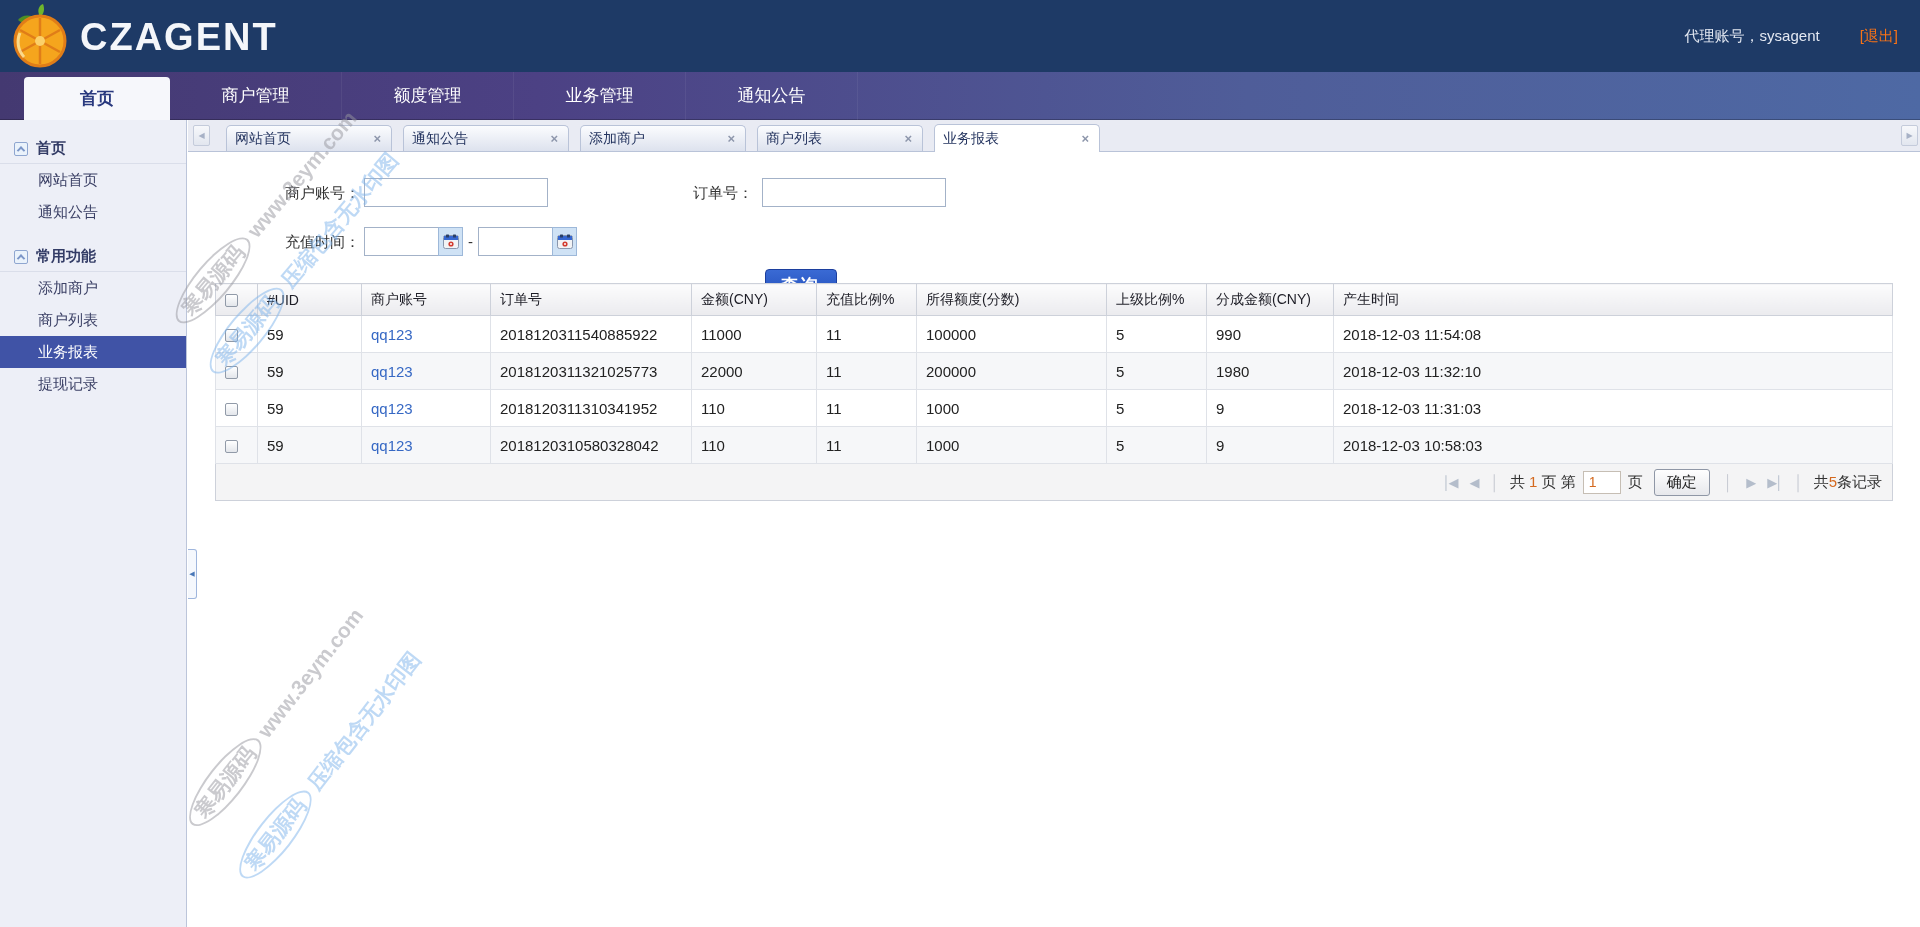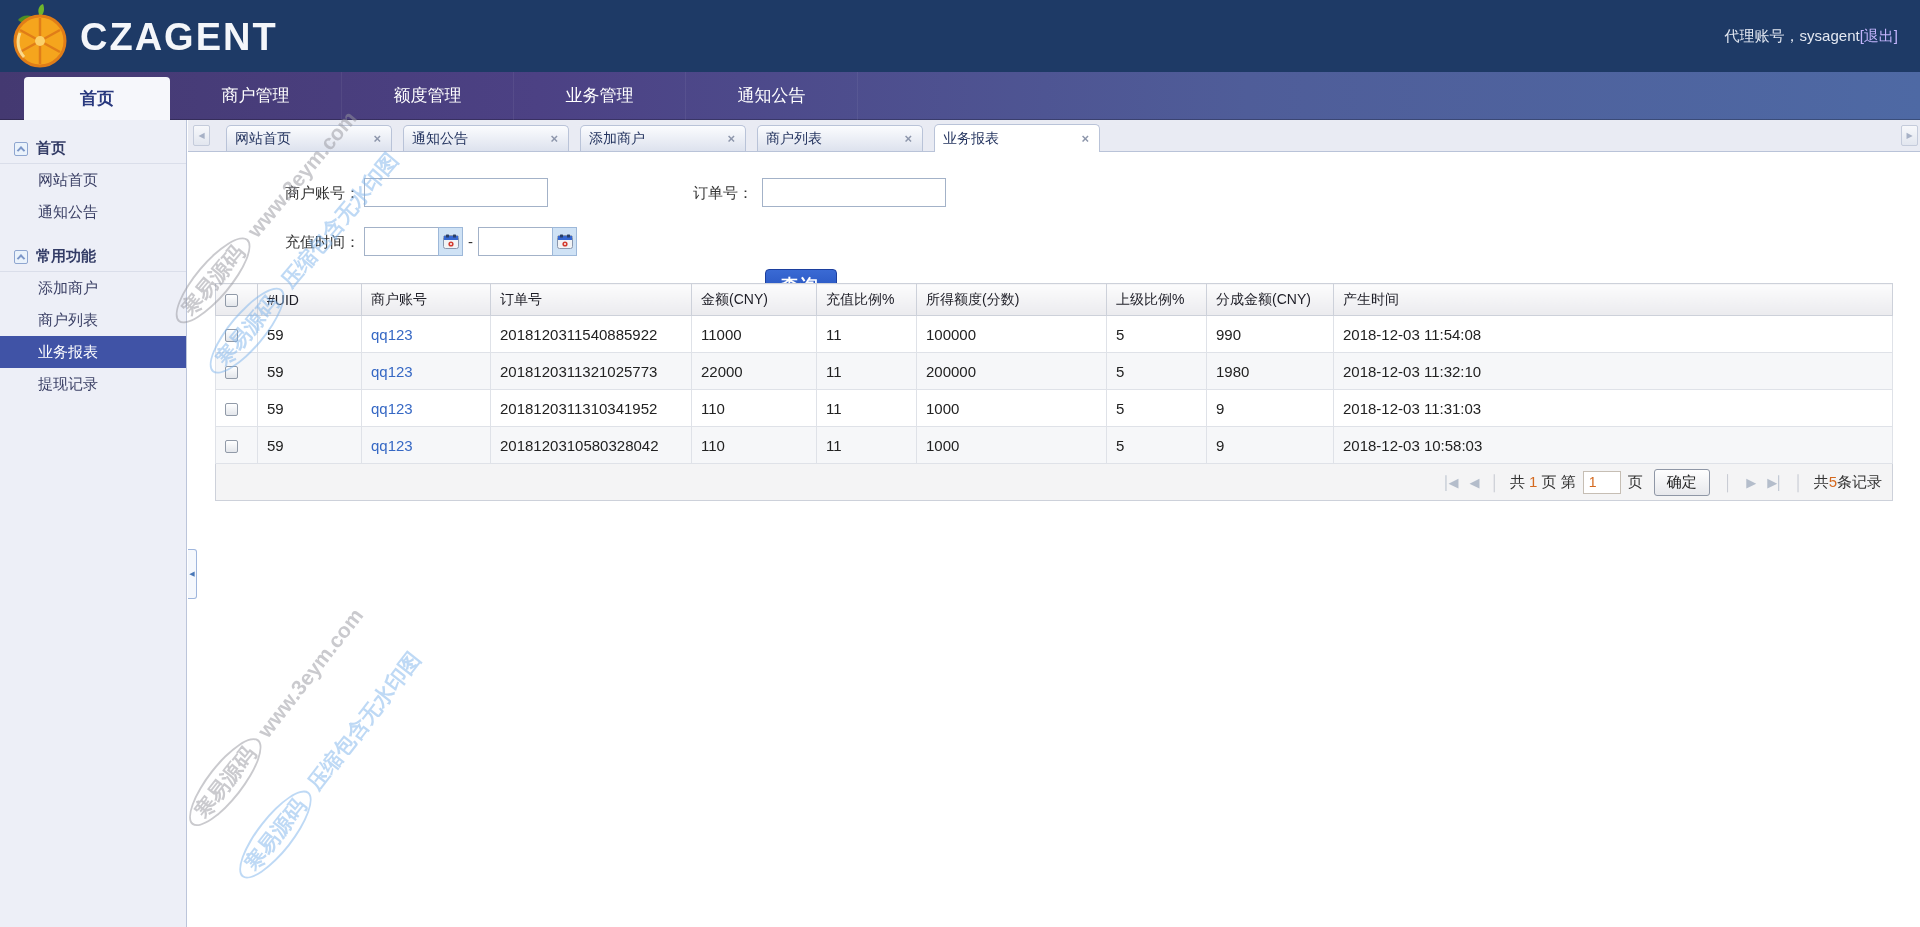--- a/index.html
+++ b/index.html
@@ -5,21 +5,21 @@
   * { margin:0; padding:0; box-sizing:border-box; }
   html,body { width:1920px; height:927px; overflow:hidden; background:#fff;
     font-family:"Liberation Sans","DejaVu Sans",sans-serif; font-size:15px; color:#222; }
 
   
   .topbar { position:absolute; left:0; top:0; width:1920px; height:72px; background:#1e3a66;padding-left:8px; }
   .brand { position:absolute; left:10px; top:3px; display:flex; align-items:center; }
   .brand .logo-text { color:#f4f6fa; font-size:38px; font-weight:bold; letter-spacing:2px; margin-left:8px; }
   .userbox { position:absolute; right:22px; top:0; height:72px; display:flex; align-items:center; 
     color:#e3e8f2; font-size:15px; }
-  .userbox .logout { color:#c4b5fd; text-decoration:none; cursor:pointer; }
+  .userbox .logout { color:#f97316; text-decoration:none; cursor:pointer;margin-left:40px; }
 
   
   .mainnav { position:absolute; left:0; top:72px; width:1920px; height:48px;
     background:linear-gradient(90deg,#443971 0%,#4c4184 28%,#4f5d99 65%,#4e69a4 100%);
     display:flex; border-bottom:1px solid rgba(0,0,0,.25); }
   .nav-item { width:172px; height:48px; line-height:48px; text-align:center; color:#fff; font-size:17px;
     cursor:pointer; border-right:1px solid rgba(255,255,255,.06); }
   .nav-item.active { width:146px; height:44px; line-height:44px; margin:5px 0 0 24px;
     background:#f6f7fb; color:#29397e; font-weight:bold; border-radius:4px 4px 0 0; border-right:none; }
 

